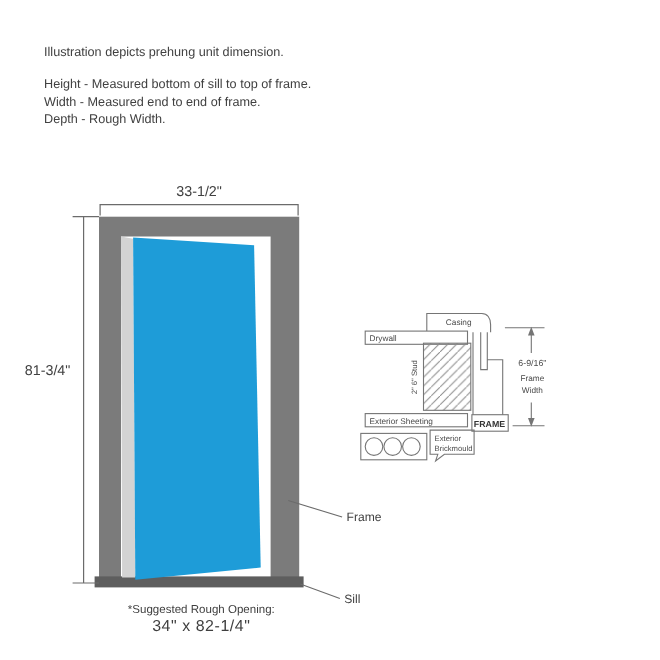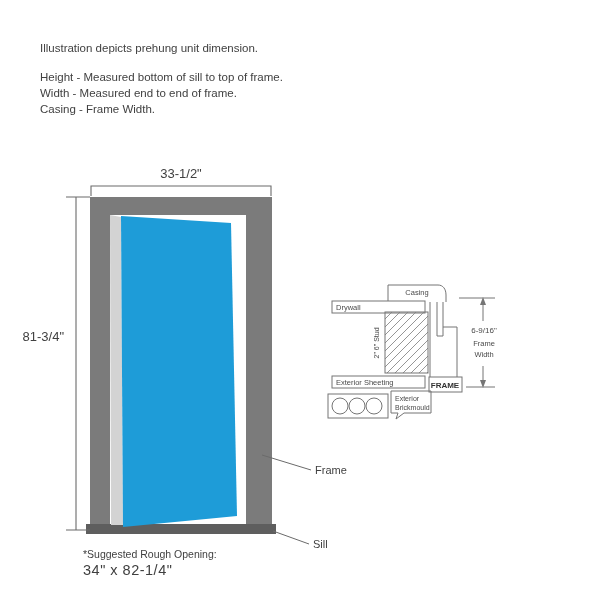--- a/index.html
+++ b/index.html
@@ -12,34 +12,34 @@
   .desc{position:absolute;left:40px;top:40px;font-size:11.5px;line-height:16px;color:#414141;}
   .desc p{margin:0;}
   .desc .lead{margin-bottom:13px;}
   svg{position:absolute;left:0;top:0;}
   .dim-label{font-size:13px;fill:#414141;}
   .leader-label{font-size:11px;fill:#414141;}
   .xs-label{font-size:7.5px;fill:#4a4a4a;}
   .xs-label-sm{font-size:7px;fill:#4a4a4a;}
   .xs-frame{font-size:8px;font-weight:bold;fill:#333333;}
   .xs-dim{font-size:8px;fill:#4a4a4a;}
-  .rough{position:absolute;left:83px;top:548px;width:200px;}
+  .rough{position:absolute;left:83px;top:548px;width:200px;text-align:center;}
   .rough .note{font-size:10.5px;margin:0;color:#3f3f3f;}
   .rough .value{font-size:14.5px;margin:2px 0 0 0;color:#3f3f3f;letter-spacing:0.5px;}
 </style>
 </head>
 <body>
 
 <div class="page">
 
   <div class="desc">
     <p class="lead">Illustration depicts prehung unit dimension.</p>
     <p>Height - Measured bottom of sill to top of frame.</p>
     <p>Width - Measured end to end of frame.</p>
-    <p>Casing - Frame Width.</p>
+    <p>Depth - Rough Width.</p>
   </div>
 
   <svg width="600" height="600" viewBox="0 0 600 600">
     <defs>
       <pattern id="hatch" width="8" height="8" patternUnits="userSpaceOnUse">
         <path d="M0,8 L8,0" stroke="#8a8a8a" stroke-width="0.9"></path>
       </pattern>
     </defs>
 
     <g>

